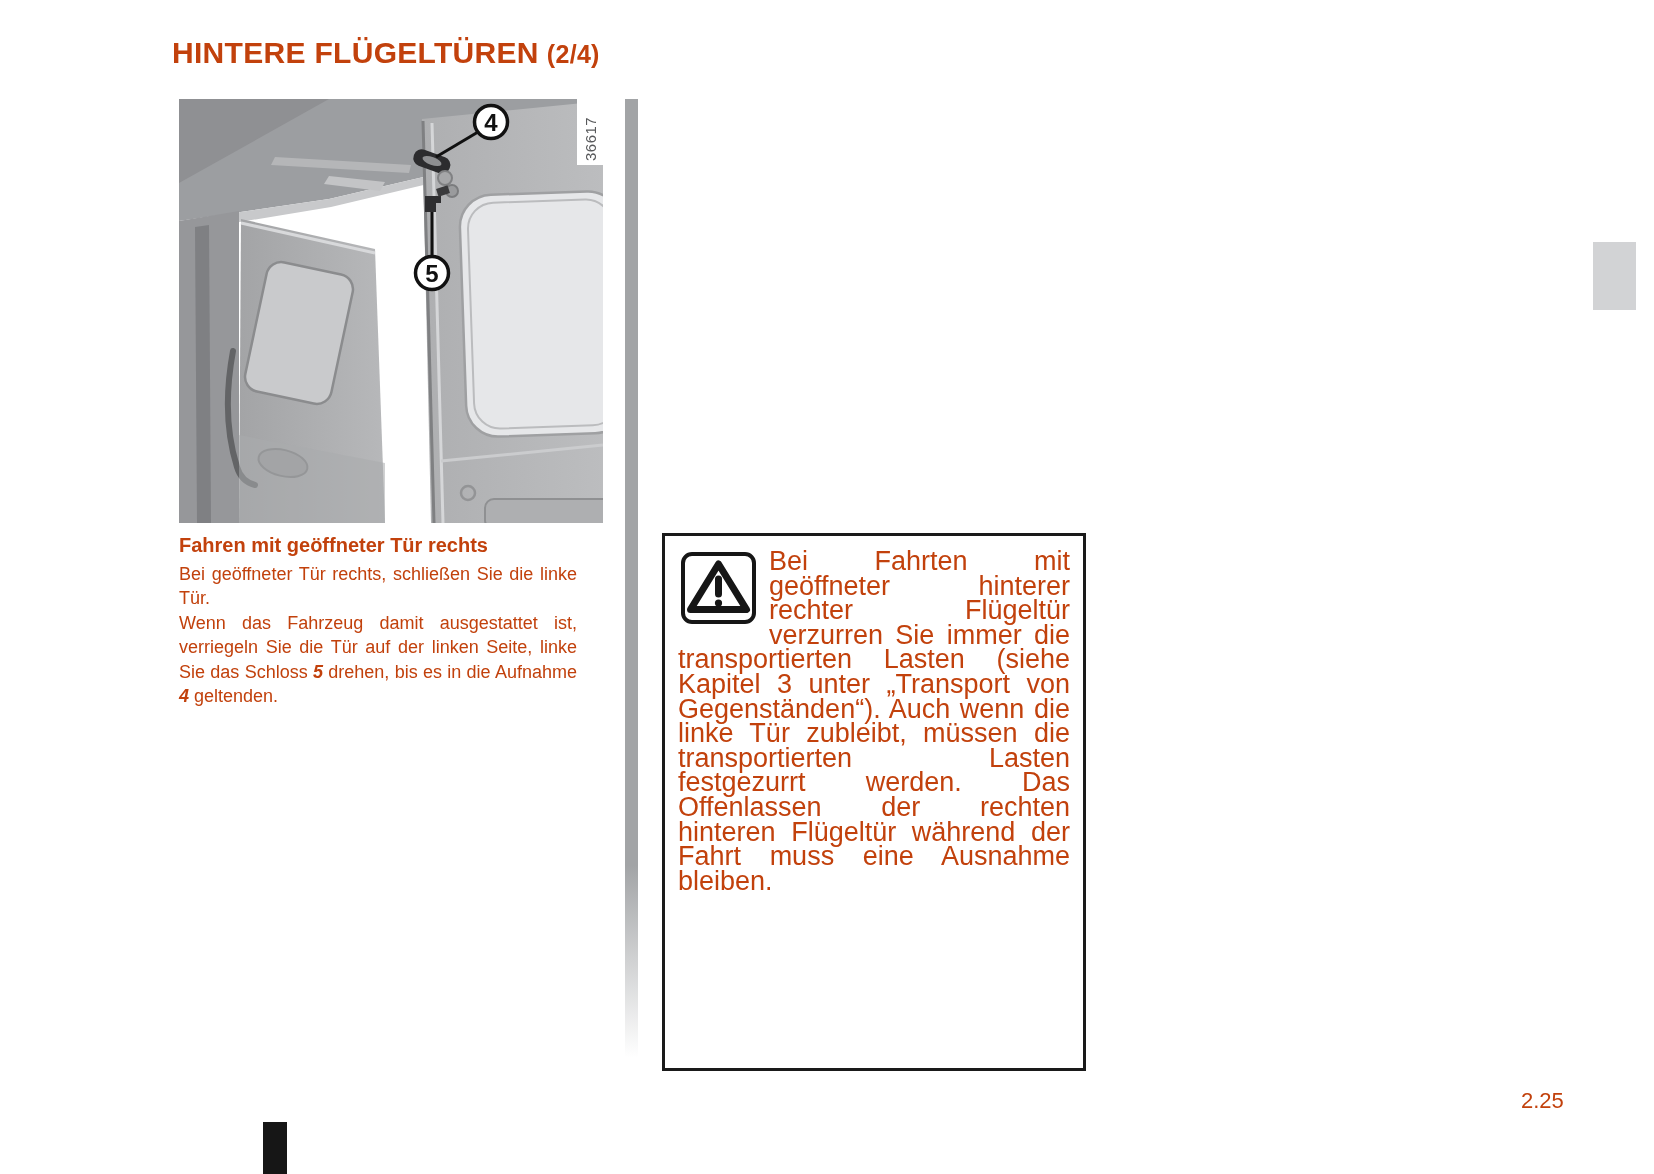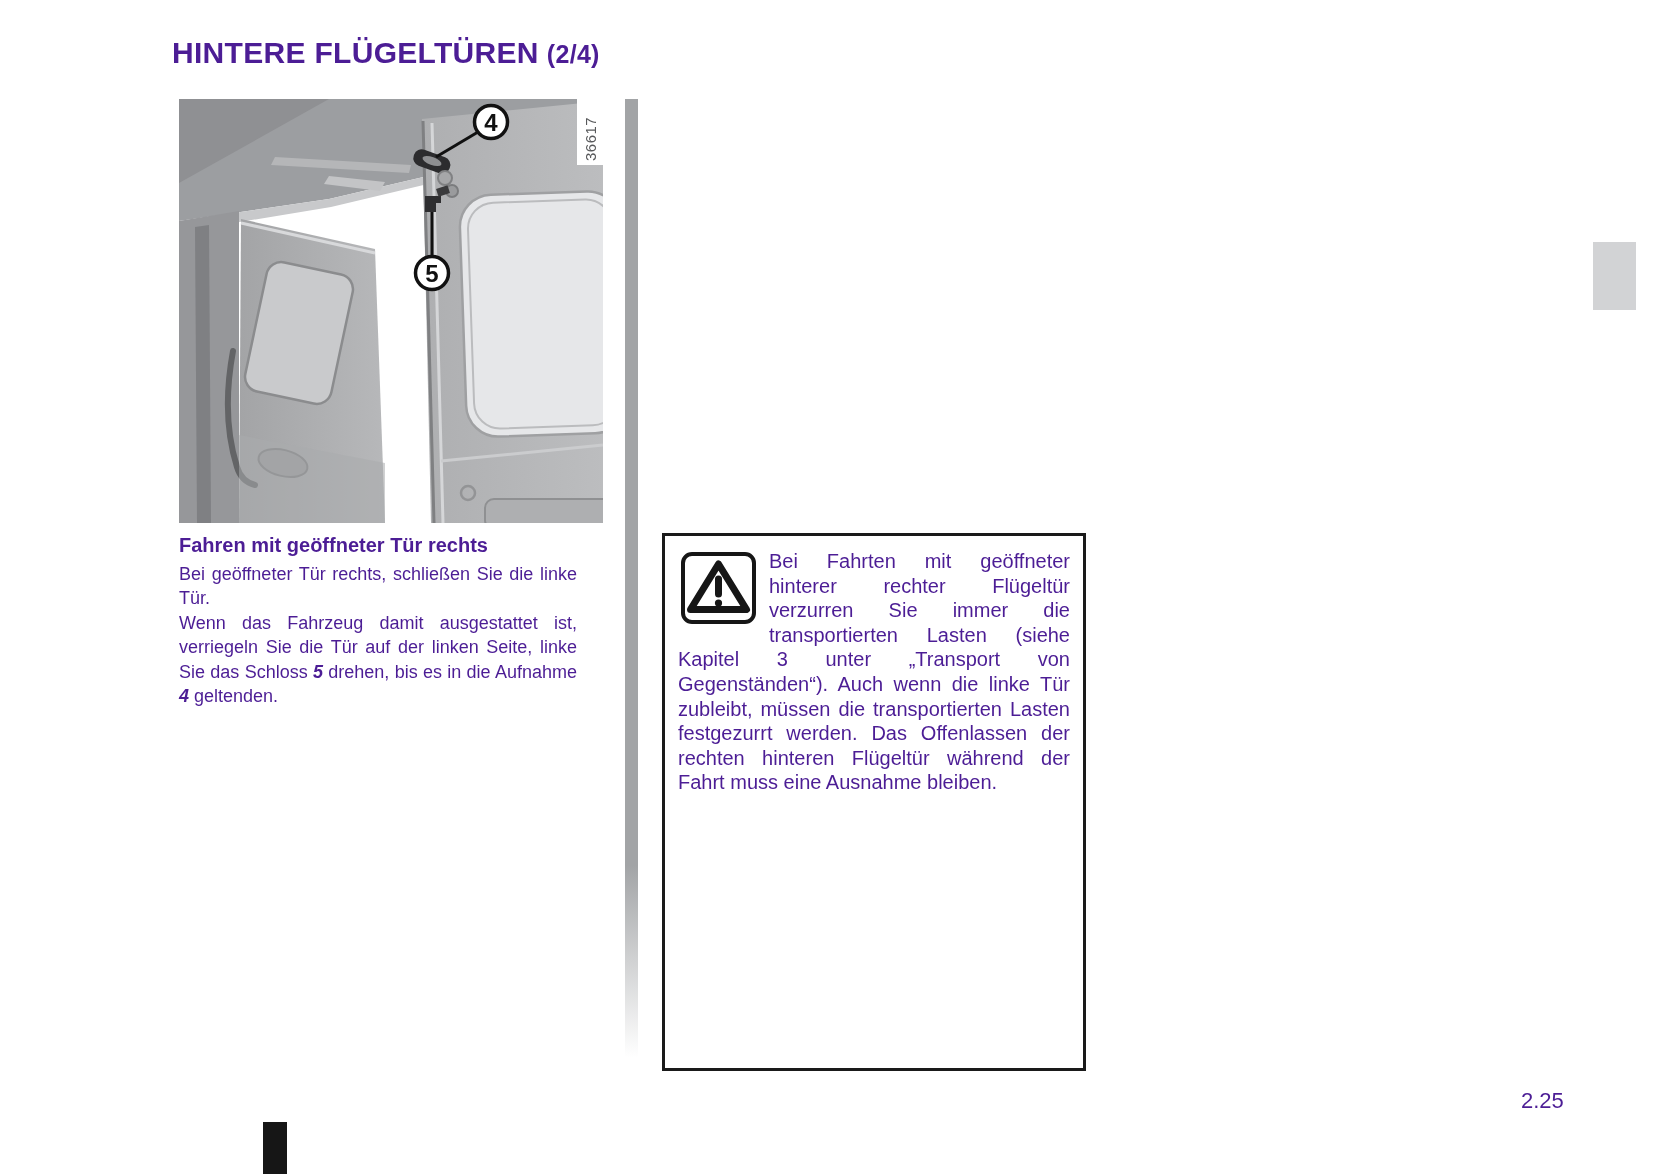--- a/index.html
+++ b/index.html
@@ -1,18 +1,18 @@
 <!DOCTYPE html>
 <html><head>
 <meta charset="utf-8">
 <style>
   html,body{margin:0;padding:0;background:#ffffff;}
   #page{
     position:relative;width:1636px;height:1174px;background:#ffffff;
-    font-family:"Liberation Sans","DejaVu Sans",sans-serif;color:#4c1d95;overflow:hidden;
+    font-family:"Liberation Sans","DejaVu Sans",sans-serif;color:#c2410c;overflow:hidden;
   }
   
   .doc-title{
     position:absolute;left:172px;top:36px;font-size:30px;font-weight:bold;
     letter-spacing:.3px;white-space:nowrap;
   }
   .doc-title .title-part{font-size:25px;margin-left:8px;font-weight:bold;}
   
   .figure{position:absolute;left:179px;top:99px;width:424px;height:424px;}
   .figure svg{display:block;}
@@ -25,21 +25,21 @@
   .left-col{position:absolute;left:179px;top:531px;width:398px;}
   .left-col h2{margin:0 0 3px 0;font-size:20px;line-height:28px;font-weight:bold;}
   .left-col p{margin:0;font-size:18px;line-height:24.4px;text-align:justify;}
   .num-ref{font-weight:bold;font-style:italic;}
   
   .warning-box{
     position:absolute;left:662px;top:533px;width:424px;height:538px;
     border:3px solid #1a1a1a;box-sizing:border-box;padding:13px 13px 0 13px;background:#fff;
   }
   .warning-box .warn-icon{float:left;width:77px;height:74px;margin:2px 12px 6px 2px;}
-  .warning-box p{margin:0;font-size:20px;line-height:24.6px;text-align:justify;}
+  .warning-box p{margin:0;font-size:27px;line-height:24.6px;text-align:justify;}
   .warning-box p + p{margin-top:15px;}
   
   .section-tab{position:absolute;left:1593px;top:242px;width:61px;height:68px;background:#d2d3d5;}
   
   .page-number{position:absolute;left:1521px;top:1088px;font-size:22px;}
   
   .page-marker{position:absolute;left:263px;top:1122px;width:24px;height:52px;background:#161616;}
   
   .callout-num{font-family:"Liberation Sans","DejaVu Sans",sans-serif;font-size:24px;font-weight:bold;fill:#111;}
   .fig-num{font-family:"Liberation Sans","DejaVu Sans",sans-serif;font-size:15px;fill:#57585a;letter-spacing:.5px;}

